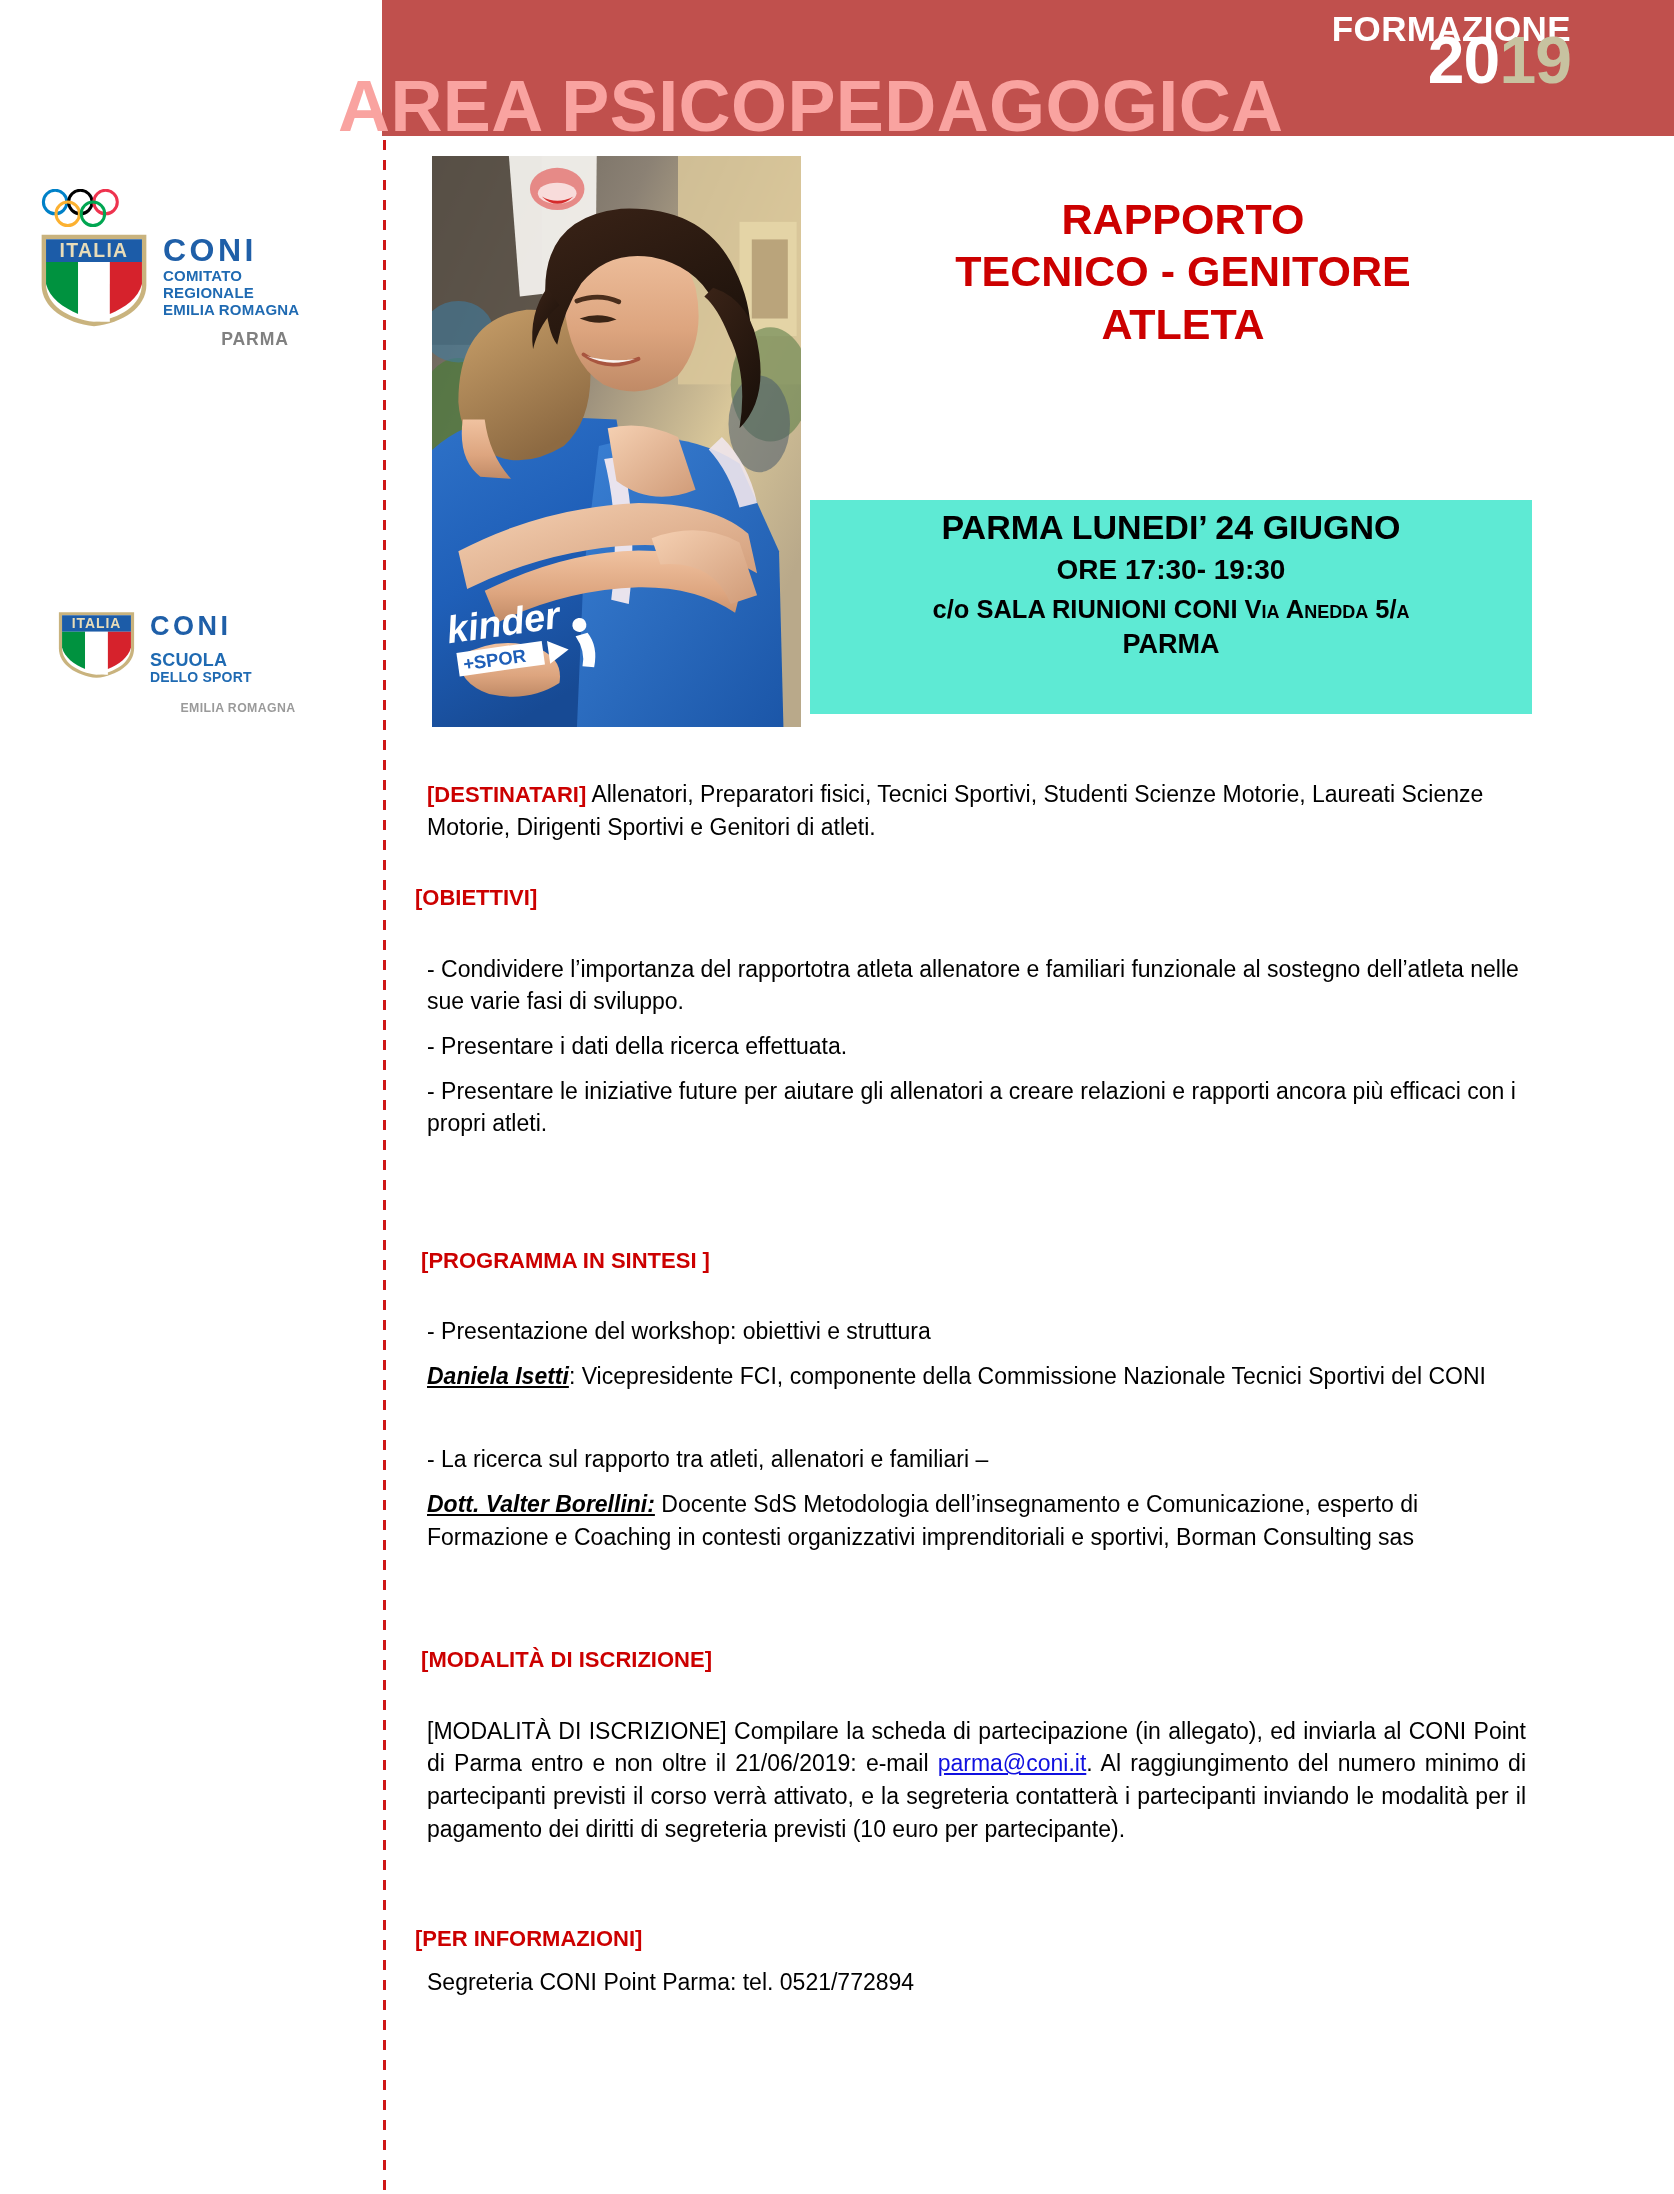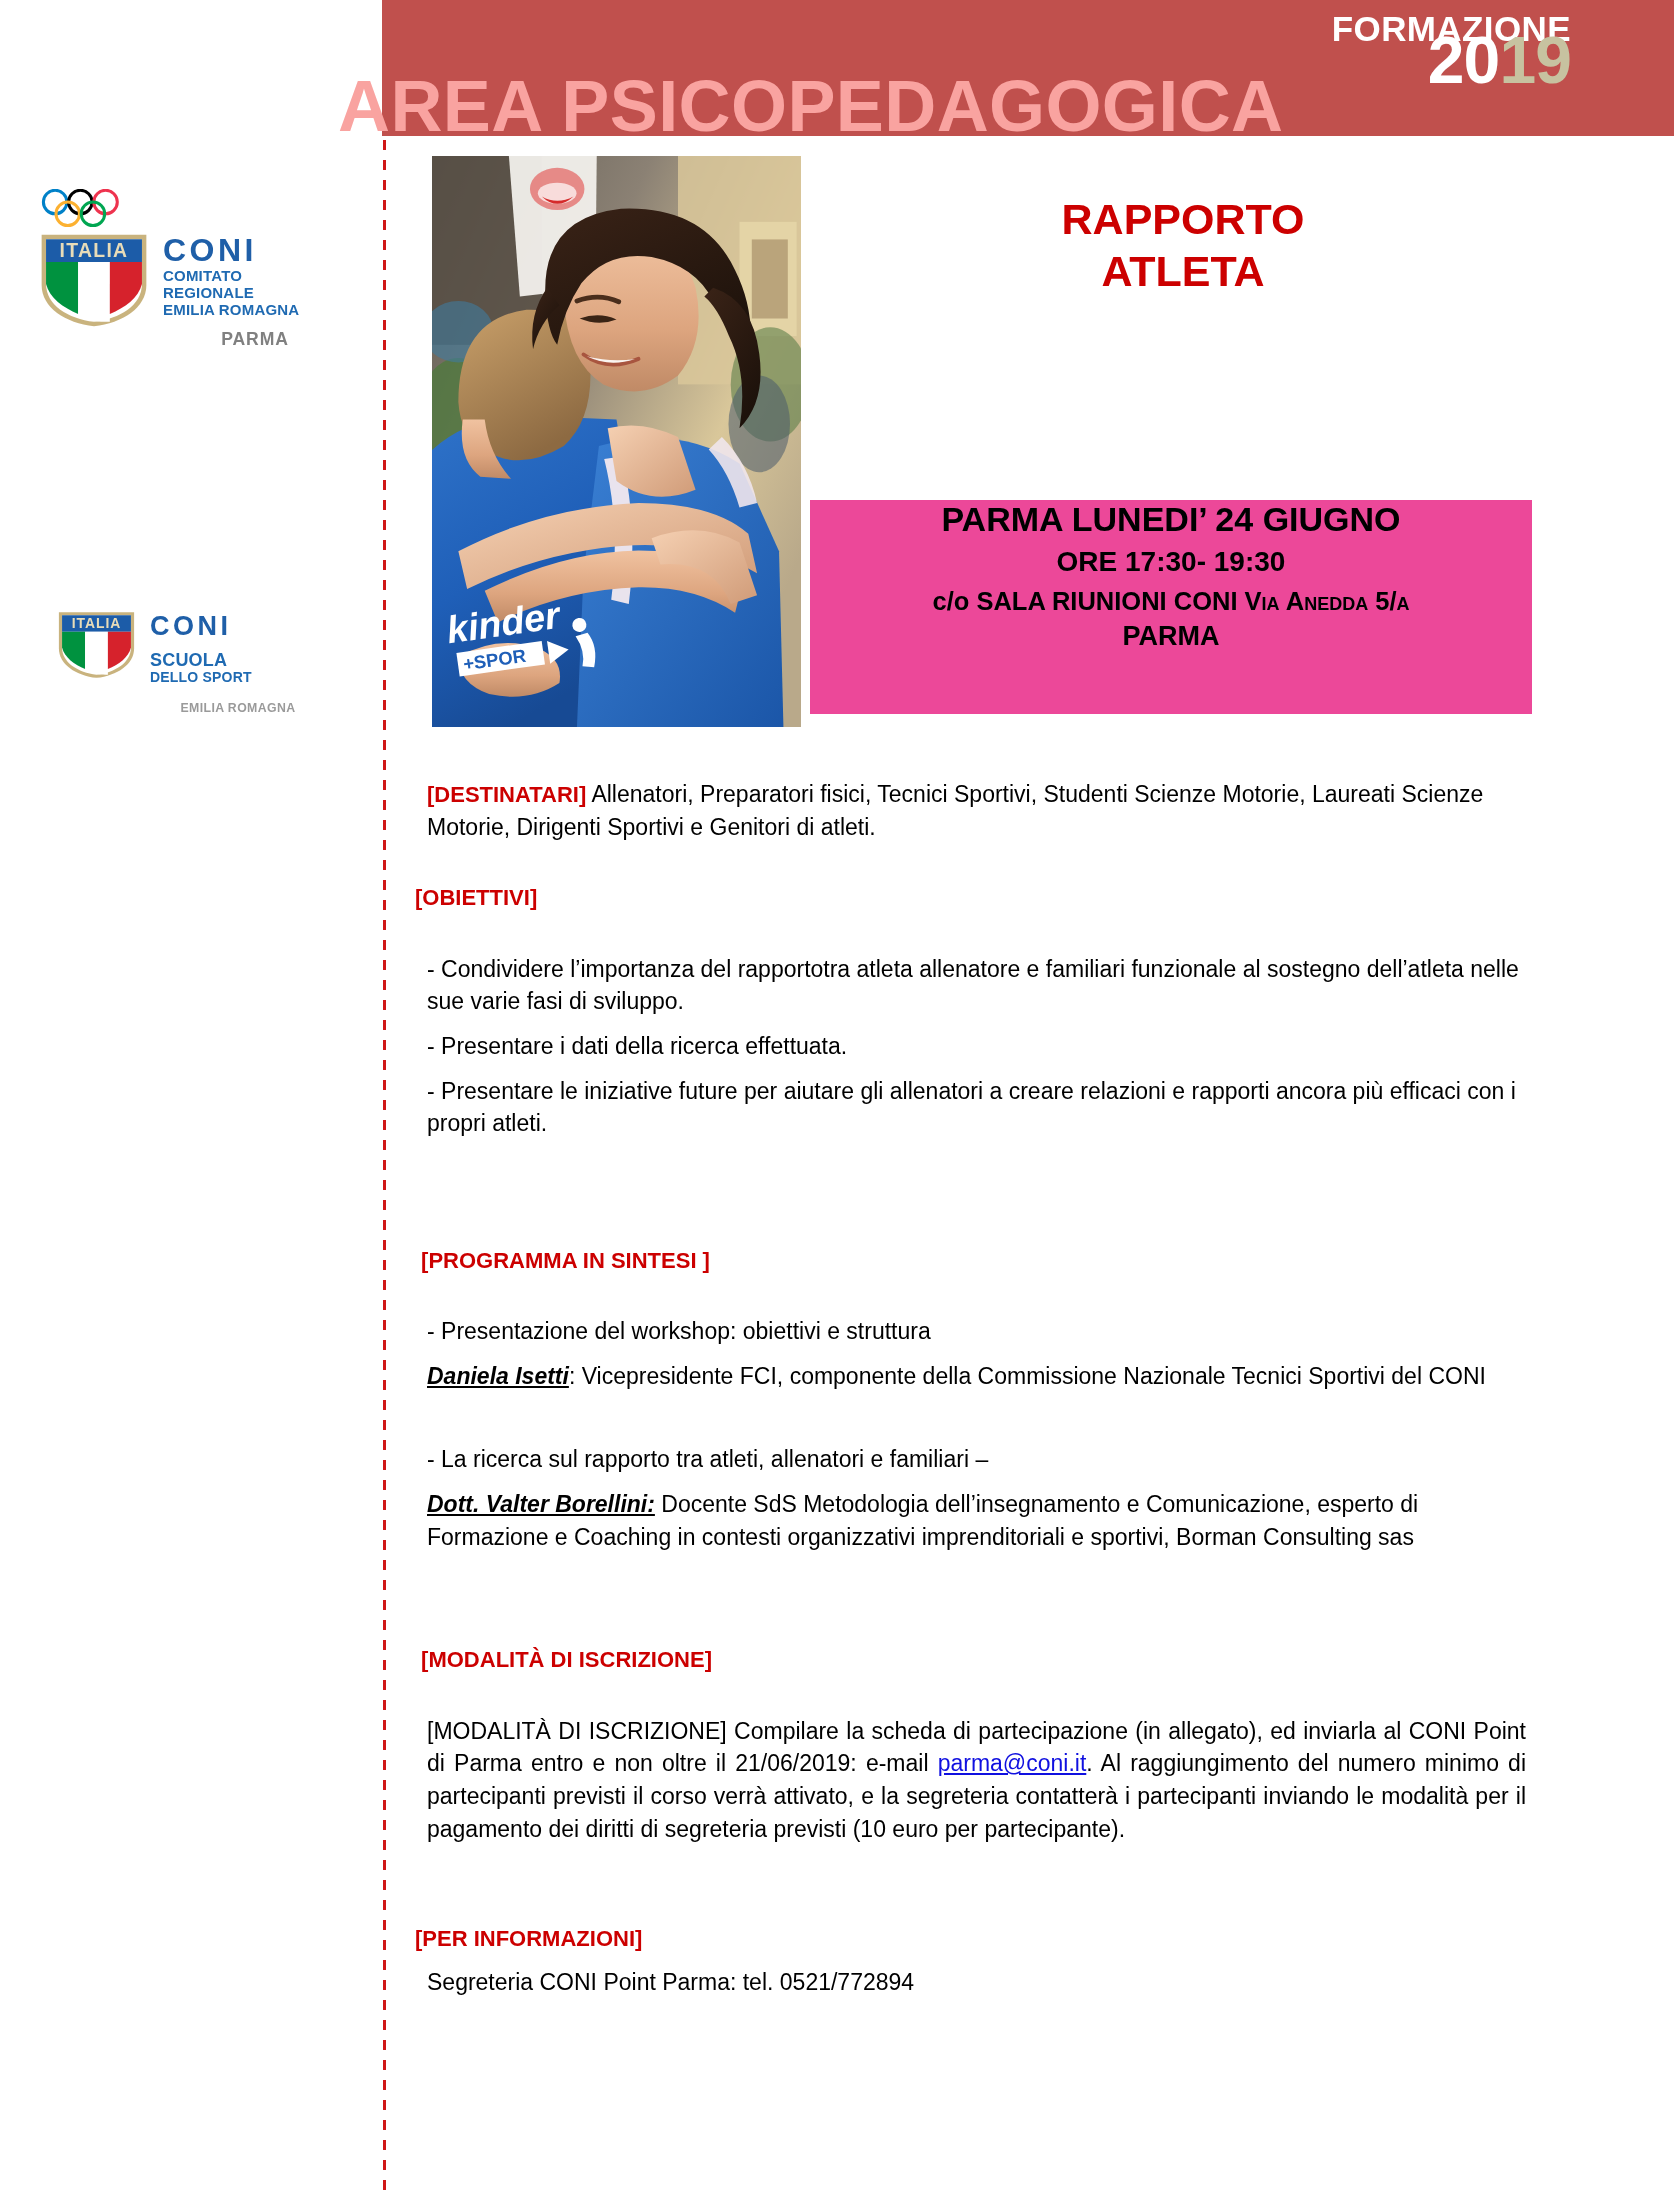--- a/index.html
+++ b/index.html
@@ -83,25 +83,25 @@
     color:#cc0000;
     font-weight:bold;
     font-size:43px;
     line-height:1.22;
   }
   #title-block .tline{display:block;white-space:nowrap;}
 
   
   #event-box{
     position:absolute;left:810px;top:500px;width:722px;height:214px;
-    background:#ec4899;
+    background:#5eead4;
     color:#000000;
     text-align:center;
     box-sizing:border-box;
-    padding-top:0;
+    padding-top:8px;
   }
   #event-date{font-size:34px;font-weight:bold;letter-spacing:0px;line-height:1.15;}
   #event-time{font-size:28px;font-weight:bold;line-height:1.25;margin-top:5.3px;}
   #event-venue{font-size:25.5px;font-weight:bold;line-height:1.2;margin-top:7px;}
   #event-venue .sc{font-variant:small-caps;}
   #event-city{font-size:27px;font-weight:bold;line-height:1.2;margin-top:3.5px;}
 
   
   #body-col{
     position:absolute;left:415px;top:766px;width:1123px;
@@ -285,20 +285,21 @@
       <text x="26" y="126" font-family="Liberation Sans, sans-serif" font-size="42" font-weight="bold" fill="#1f5fb8">+SPOR</text>
       <path d="M222 86 L268 112 L222 138 Z" fill="#ffffff"></path>
       <circle cx="300" cy="60" r="16" fill="#ffffff"></circle>
       <path d="M288 84 q18 36 6 70 l26 6 q16 -46 -4 -80 Z" fill="#ffffff"></path>
     </g>
   </svg>
 </div>
 
 <div id="title-block">
   <span class="tline">RAPPORTO</span>
+  <span class="tline">TECNICO - GENITORE</span>
   <span class="tline">ATLETA</span>
 </div>
 
 <div id="event-box">
   <div id="event-date">PARMA  LUNEDI’ 24 GIUGNO</div>
   <div id="event-time">ORE 17:30- 19:30</div>
   <div id="event-venue"><span>c/o SALA RIUNIONI CONI  </span><span class="sc">Via Anedda  5/a</span></div>
   <div id="event-city">PARMA</div>
 </div>
 

